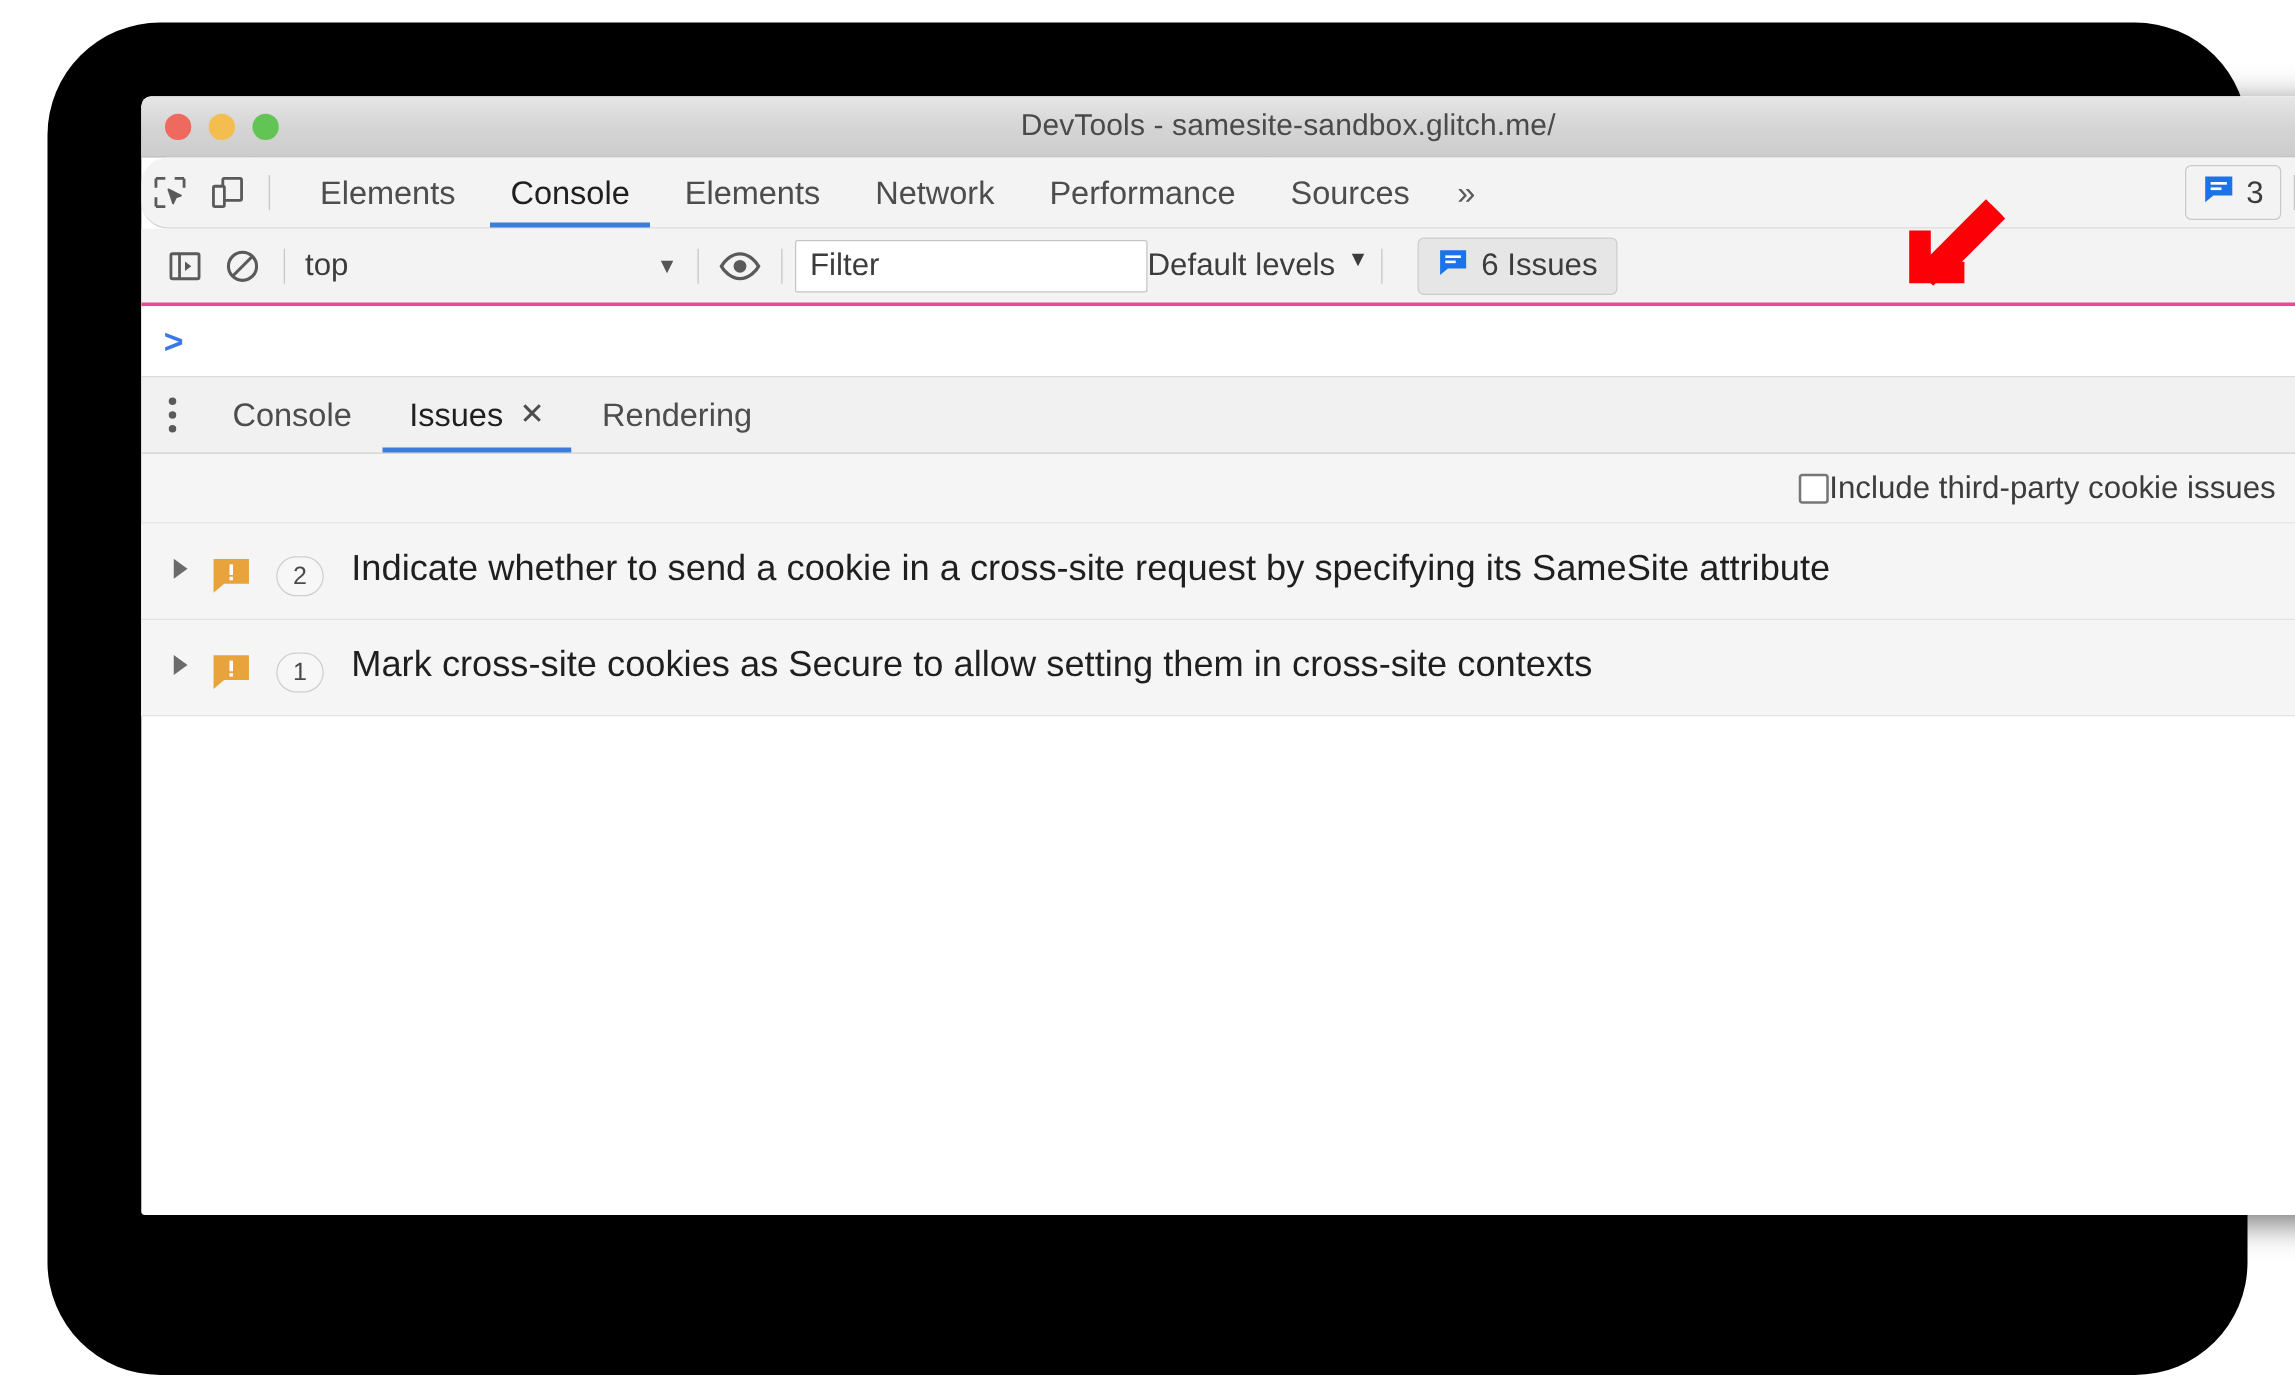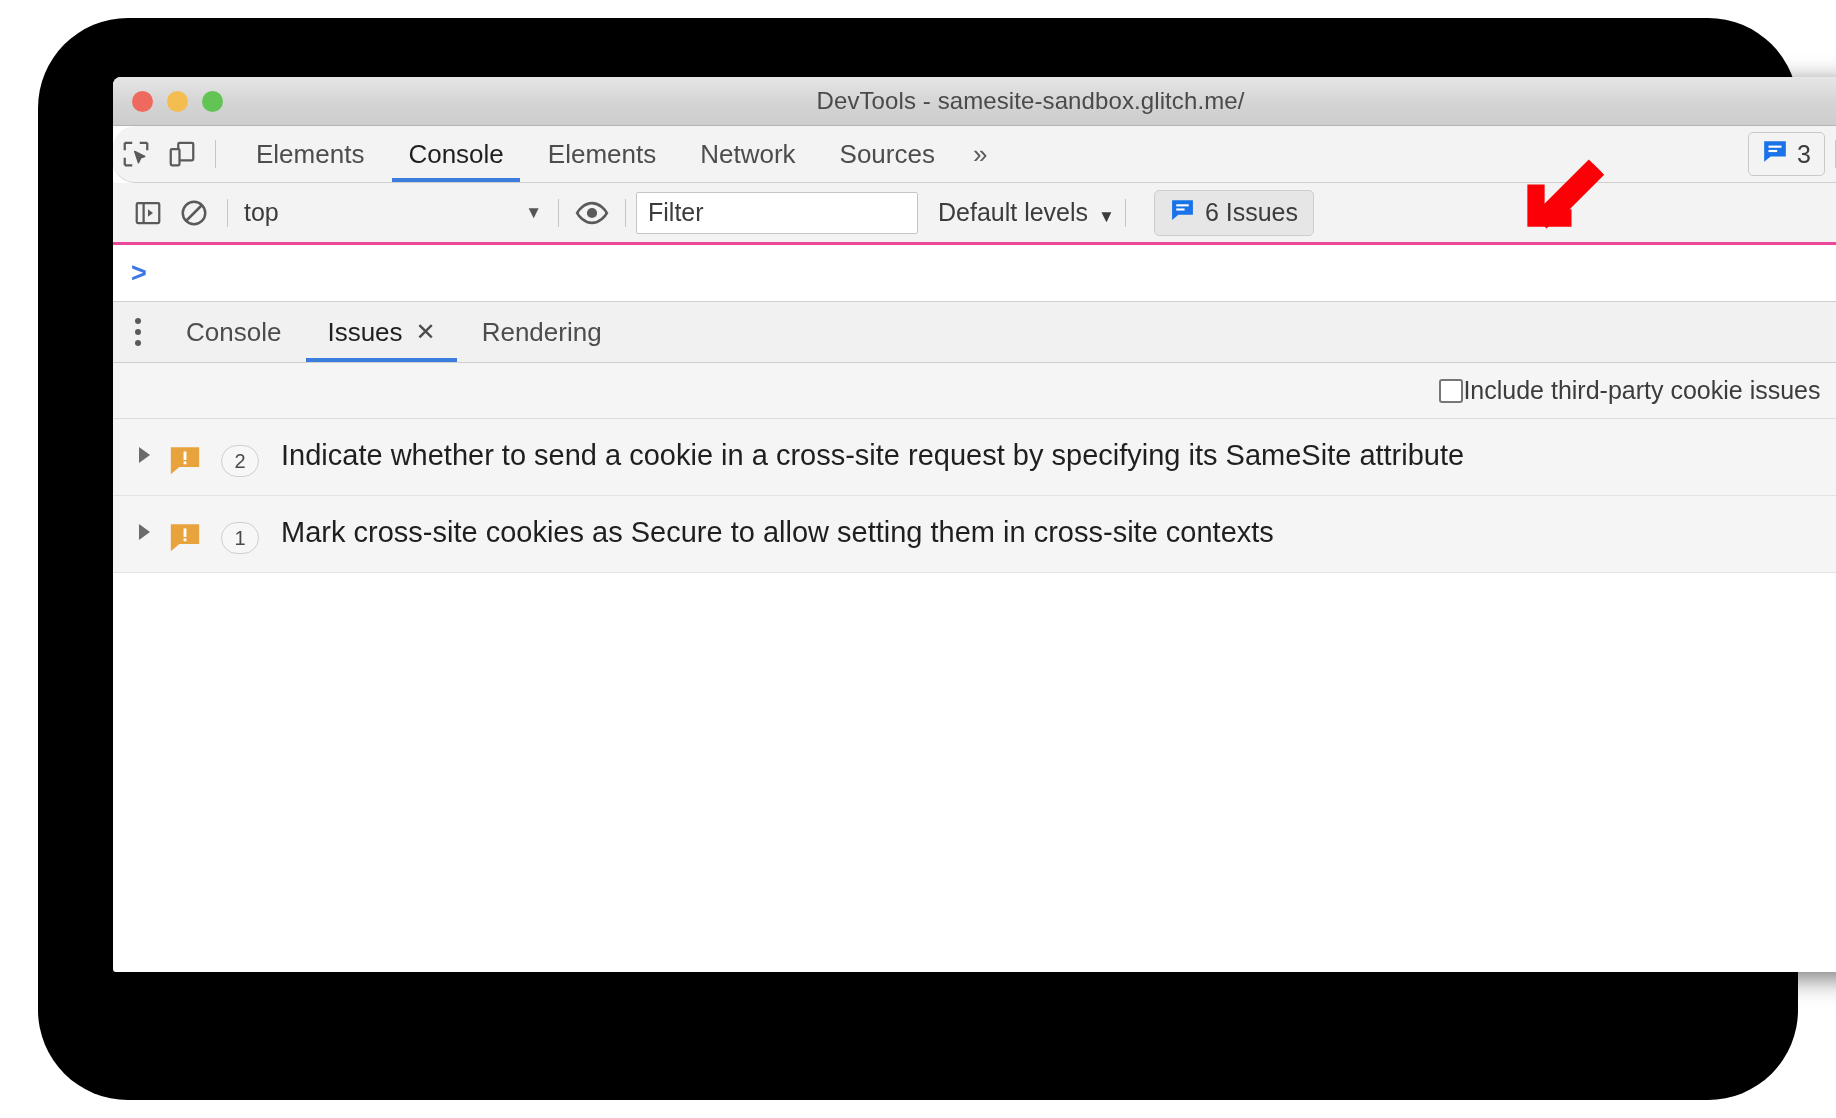--- a/index.html
+++ b/index.html
@@ -110,23 +110,22 @@
     width: 282px; height: 42px;
     background: #ffffff;
     border: 1px solid #c5c5c5;
     border-radius: 2px;
     font-size: 25px; color: #8b5cf6;
     padding: 0 11px;
     font-family: "Liberation Sans", sans-serif;
   }
   .filter-input::placeholder { color: #3c3c3c; opacity: 1; }
   .levels {
-    display: flex; align-items: flex-end; gap: 10px;
+    display: flex; align-items: flex-start; gap: 10px;
     font-size: 25px; color: #3c3c3c;
-    margin-left: 20px;
   }
   .levels .caret { font-size: 17px; }
   .issues-btn {
     display: flex; align-items: center; gap: 10px;
     background: #e6e6e6;
     border: 1px solid #cdcdcd;
     border-radius: 5px;
     height: 46px; padding: 0 15px;
     font-size: 25px; color: #3c3c3c;
     margin-left: 18px;
@@ -286,20 +285,23 @@
             <span>Elements</span>
           </div>
         <div class="tab active">
             <span>Console</span>
           </div>
         <div class="tab">
             <span>Elements</span>
           </div>
         <div class="tab">
             <span>Network</span>
+          </div>
+        <div class="tab">
+            <span>Performance</span>
           </div>
         <div class="tab">
             <span>Sources</span>
           </div>
         <div class="chev-more">»</div>
       </div>
 
       <div class="tabstrip-right">
         <div class="issues-chip">
           <span>

